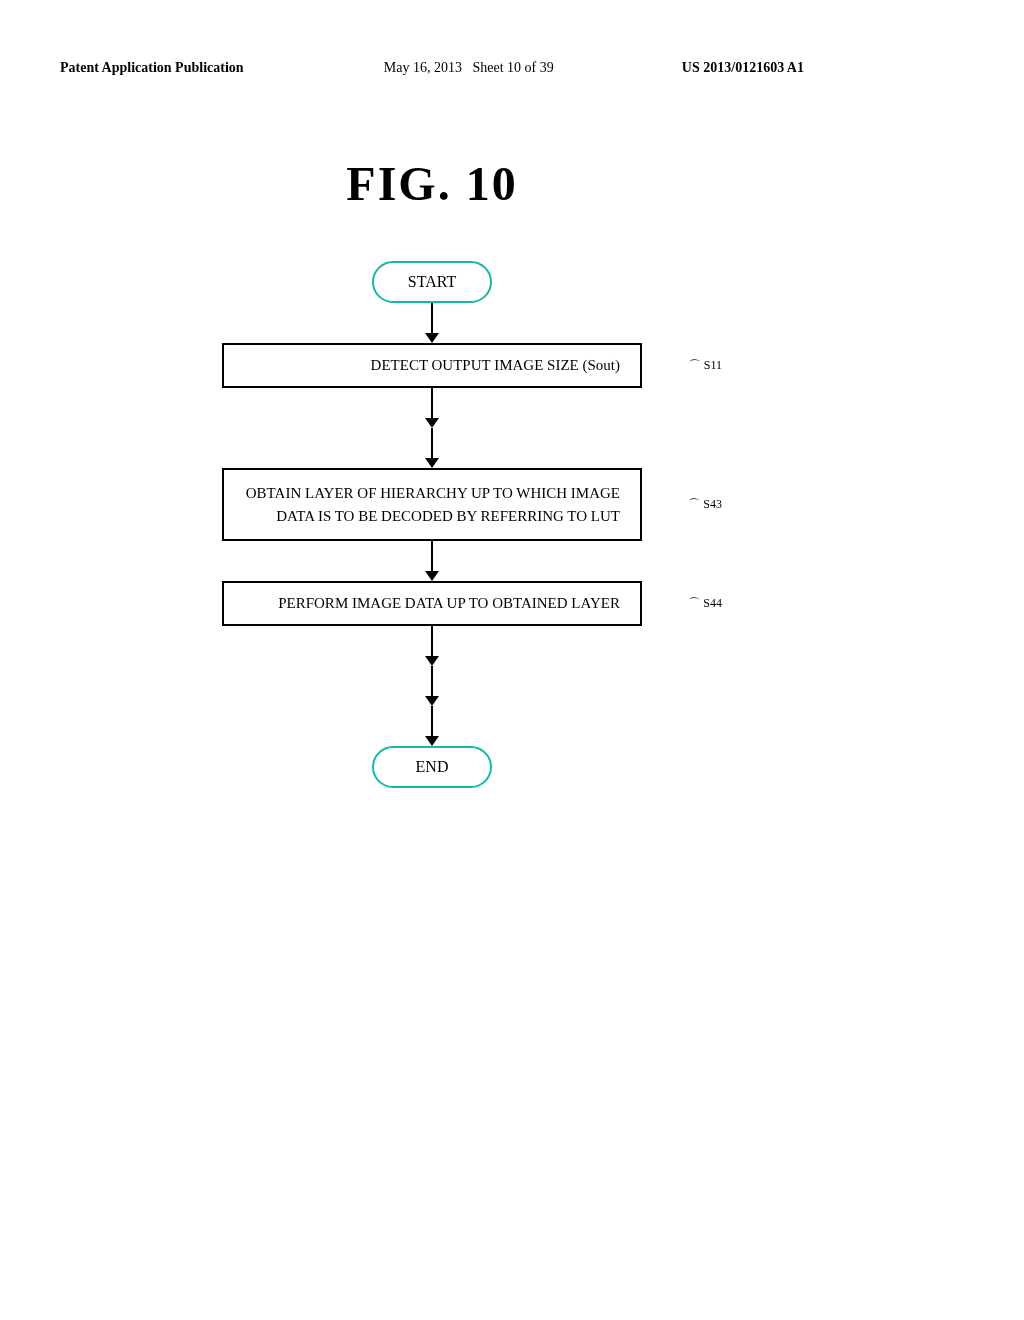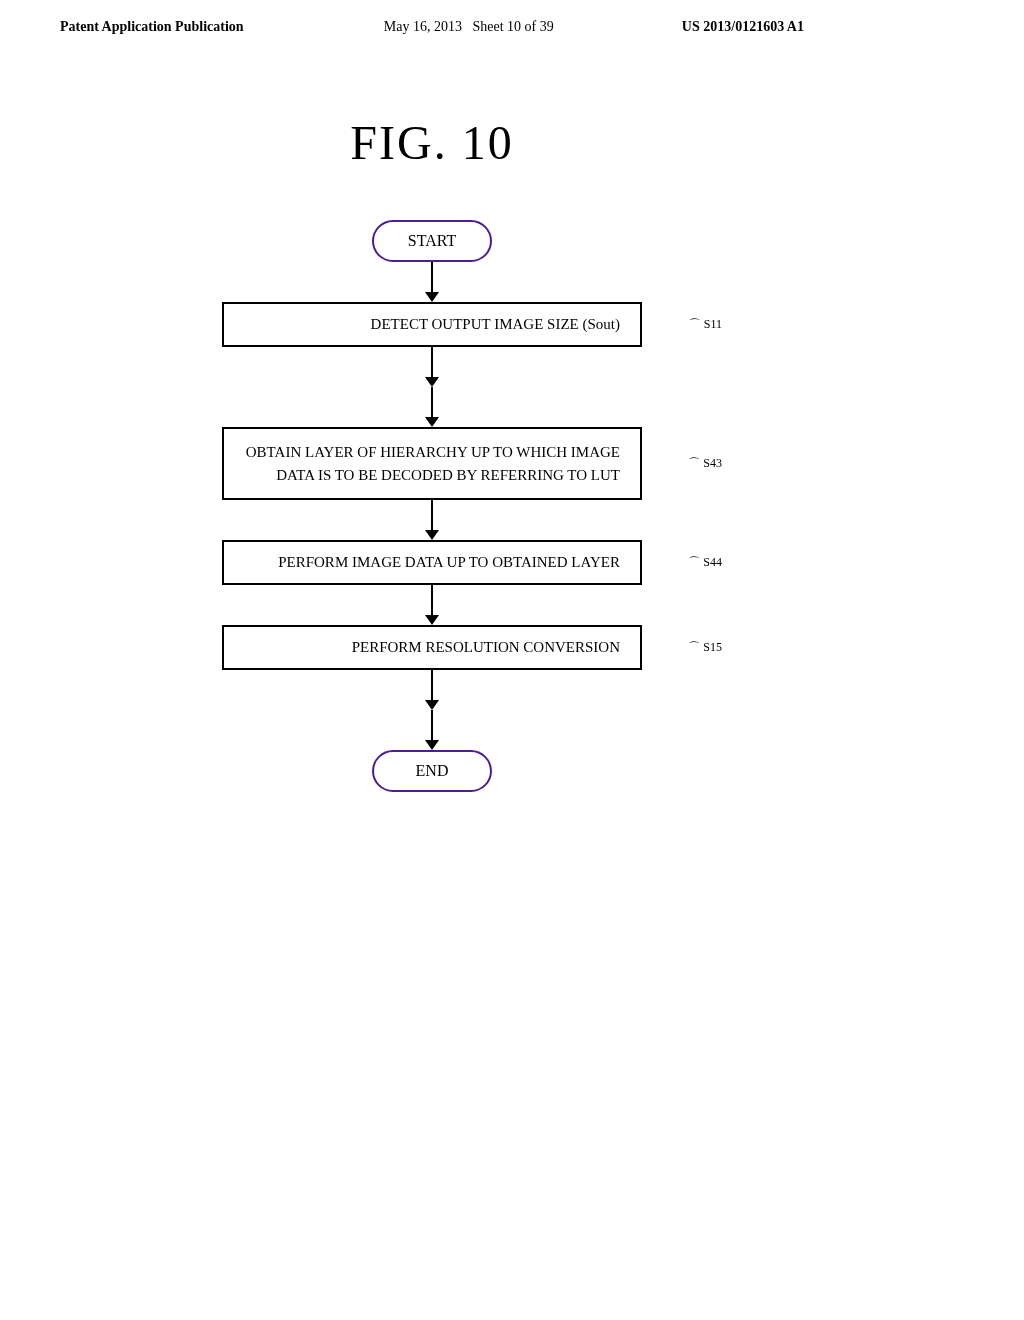--- a/index.html
+++ b/index.html
@@ -13,21 +13,21 @@
       height: 1320px;
       background: #ffffff;
       font-family: 'Times New Roman', Times, serif;
       color: #000000;
       overflow: hidden;
     }
 
     .page {
       width: 864px;
       height: 1320px;
-      padding: 19px 60px;
+      padding: 60px 60px;
       position: relative;
     }
 
     .header {
       display: flex;
       justify-content: space-between;
       align-items: flex-start;
       margin-bottom: 20px;
       font-size: 14px;
     }
@@ -41,42 +41,42 @@
       margin-left: 12px;
     }
 
     .header-right {
       font-weight: bold;
     }
 
     .figure-title {
       text-align: center;
       font-size: 48px;
-      font-weight: normal;
+      font-weight: bold;
       margin: 80px 0 50px 0;
       letter-spacing: 2px;
     }
 
     .flowchart {
       display: flex;
       flex-direction: column;
       align-items: center;
       gap: 0;
       margin-top: 20px;
     }
 
     .flowchart-row {
       display: flex;
       align-items: center;
       justify-content: center;
       position: relative;
     }
 
     .oval {
-      border: 2px solid #4c1d95;
+      border: 2px solid #14b8a6;
       border-radius: 50px;
       padding: 10px 30px;
       font-size: 16px;
       font-weight: normal;
       text-align: center;
       background: #fff;
       min-width: 120px;
     }
 
     .rect {
@@ -188,26 +188,20 @@
       <div class="step-label">
         <span>⌒ </span><span>S44</span>
       </div>
     </div>
 
     <div class="arrow-container">
       <div class="arrow-line"></div>
       <div class="arrow-head"></div>
     </div>
 
-    <div class="step-row">
-      <div class="rect">PERFORM RESOLUTION CONVERSION</div>
-      <div class="step-label">
-        <span>⌒ </span><span>S15</span>
-      </div>
-    </div>
 
     <div class="arrow-container">
       <div class="arrow-line"></div>
       <div class="arrow-head"></div>
     </div>
 
 
     <div class="arrow-container">
       <div class="arrow-line"></div>
       <div class="arrow-head"></div>

